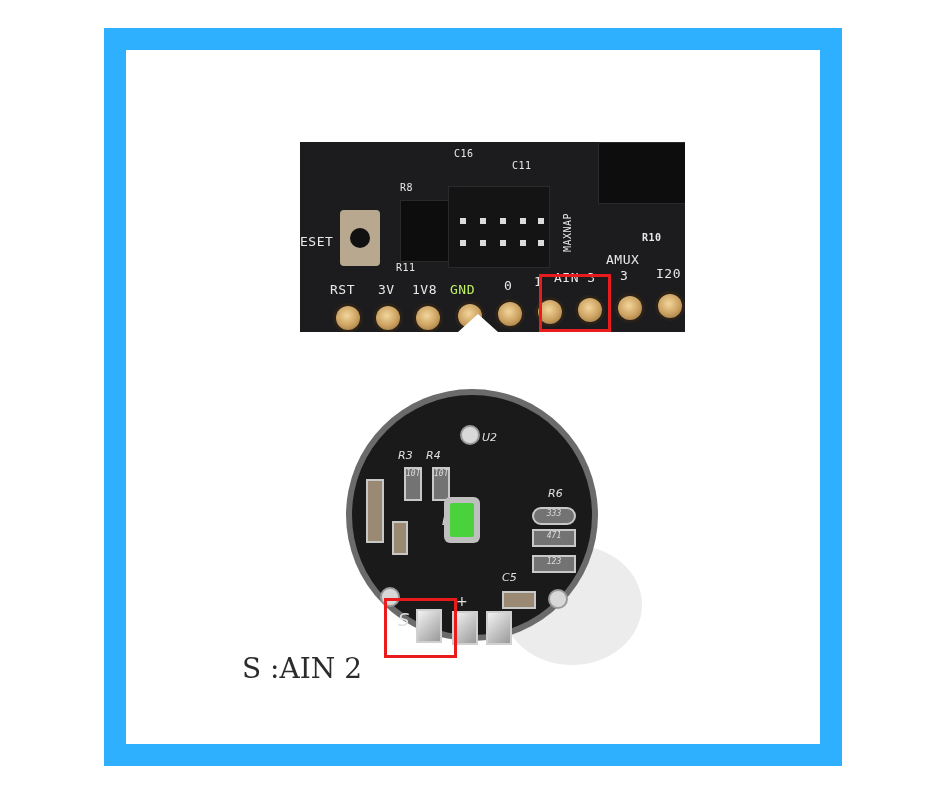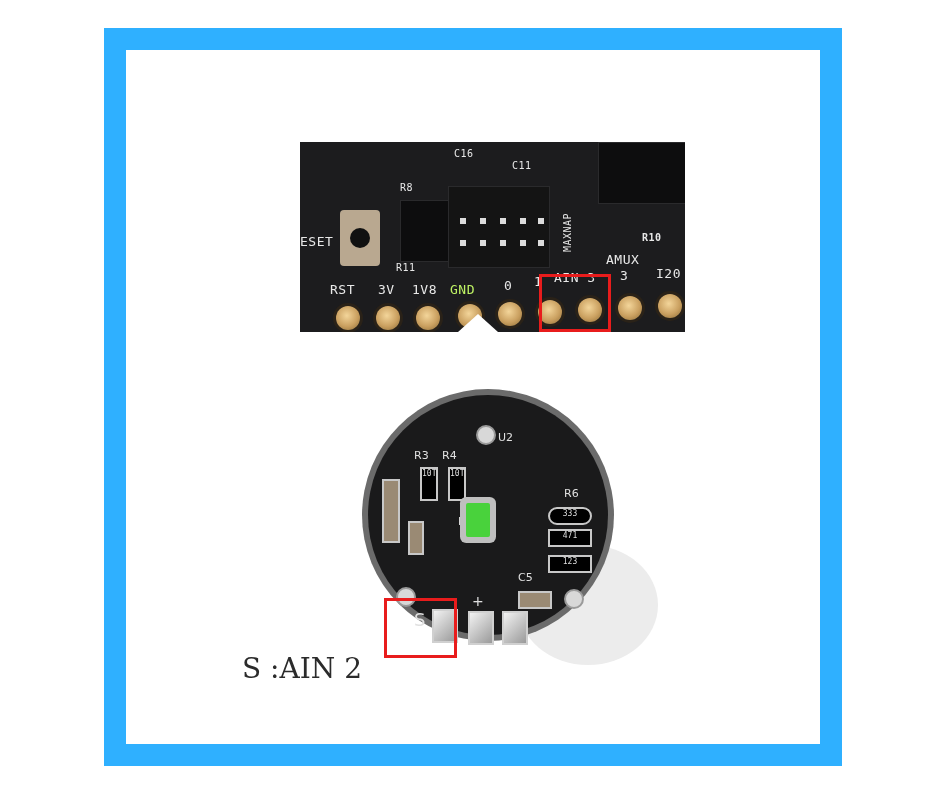--- a/index.html
+++ b/index.html
@@ -13,25 +13,25 @@
   .board .silk { position:absolute; color:#e8e8e8; font-family:"DejaVu Sans Mono", monospace; font-size:13px; letter-spacing:0.5px; white-space:nowrap; }
   .board .silk.sm { font-size:10px; }
   .pad { position:absolute; width:24px; height:24px; border-radius:50%; background:radial-gradient(circle at 45% 40%, #f3d59a 0%, #caa060 55%, #8a6a34 100%); box-shadow:0 0 0 3px #2a2218; }
   .pin { position:absolute; width:6px; height:6px; background:#dcdcdc; }
   .reset-btn { position:absolute; left:40px; top:68px; width:40px; height:56px; background:#b9a890; border-radius:4px; }
   .reset-btn::after { content:""; position:absolute; left:10px; top:18px; width:20px; height:20px; border-radius:50%; background:#111; }
   .notch { position:absolute; left:158px; top:172px; width:0; height:0; border-left:20px solid transparent; border-right:20px solid transparent; border-bottom:18px solid #ffffff; }
   .hl-box { position:absolute; border:3px solid #e81c1c; box-sizing:border-box; }
 
   
-  .sensor { position:absolute; left:242px; top:345px; width:240px; height:240px; }
+  .sensor { position:absolute; left:226px; top:345px; width:240px; height:240px;font-style:italic; }
   .sensor .disc { position:absolute; left:0; top:0; width:240px; height:240px; border-radius:50%; background:#1a1a1b; box-shadow:0 0 0 6px #6b6b6b; }
   .sensor .shade { position:absolute; left:150px; top:150px; width:140px; height:120px; border-radius:50%; background:#ececec; }
   .sensor .led { position:absolute; left:98px; top:108px; width:24px; height:34px; background:#49d23c; border-radius:2px; box-shadow:0 0 0 6px #bfbfbf; }
-  .sensor .smd { position:absolute; background:#000000; border:2px solid #c8c8c8; color:#ddd; font-size:8px; font-family:"DejaVu Sans Mono", monospace; text-align:center; }
+  .sensor .smd { position:absolute; background:#737373; border:2px solid #c8c8c8; color:#ddd; font-size:8px; font-family:"DejaVu Sans Mono", monospace; text-align:center; }
   .sensor .slabel { position:absolute; color:#e0e0e0; font-family:"DejaVu Sans", sans-serif; font-size:11px; }
   .sensor .spad { position:absolute; width:22px; height:30px; background:linear-gradient(135deg,#f2f2f2,#9a9a9a); border:2px solid #d0d0d0; }
   .sensor .hole { position:absolute; width:16px; height:16px; border-radius:50%; background:#d8d8d8; border:2px solid #9a9a9a; }
 
   .caption { position:absolute; left:116px; top:602px; font-family:"DejaVu Serif", serif; font-size:28px; color:#2b2b2b; white-space:nowrap;text-align:center; }
 </style>
 </head>
 <body>
 
 <div class="frame">

